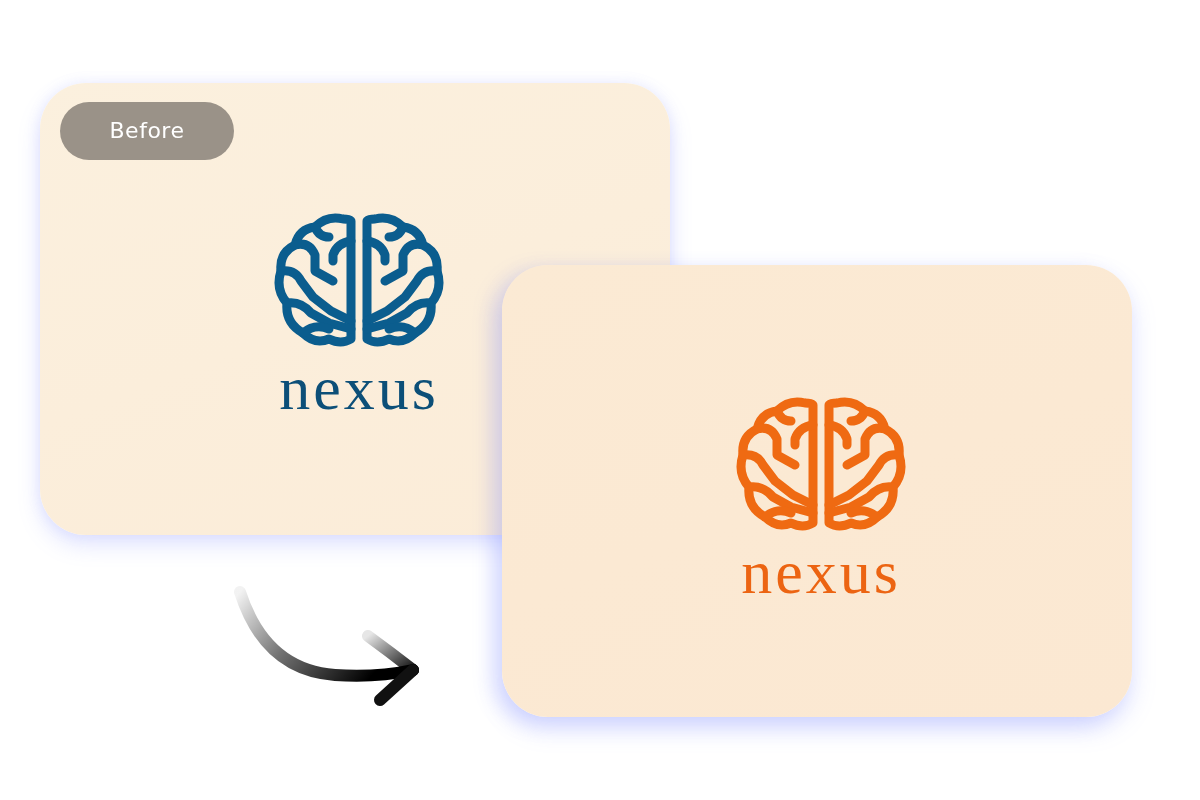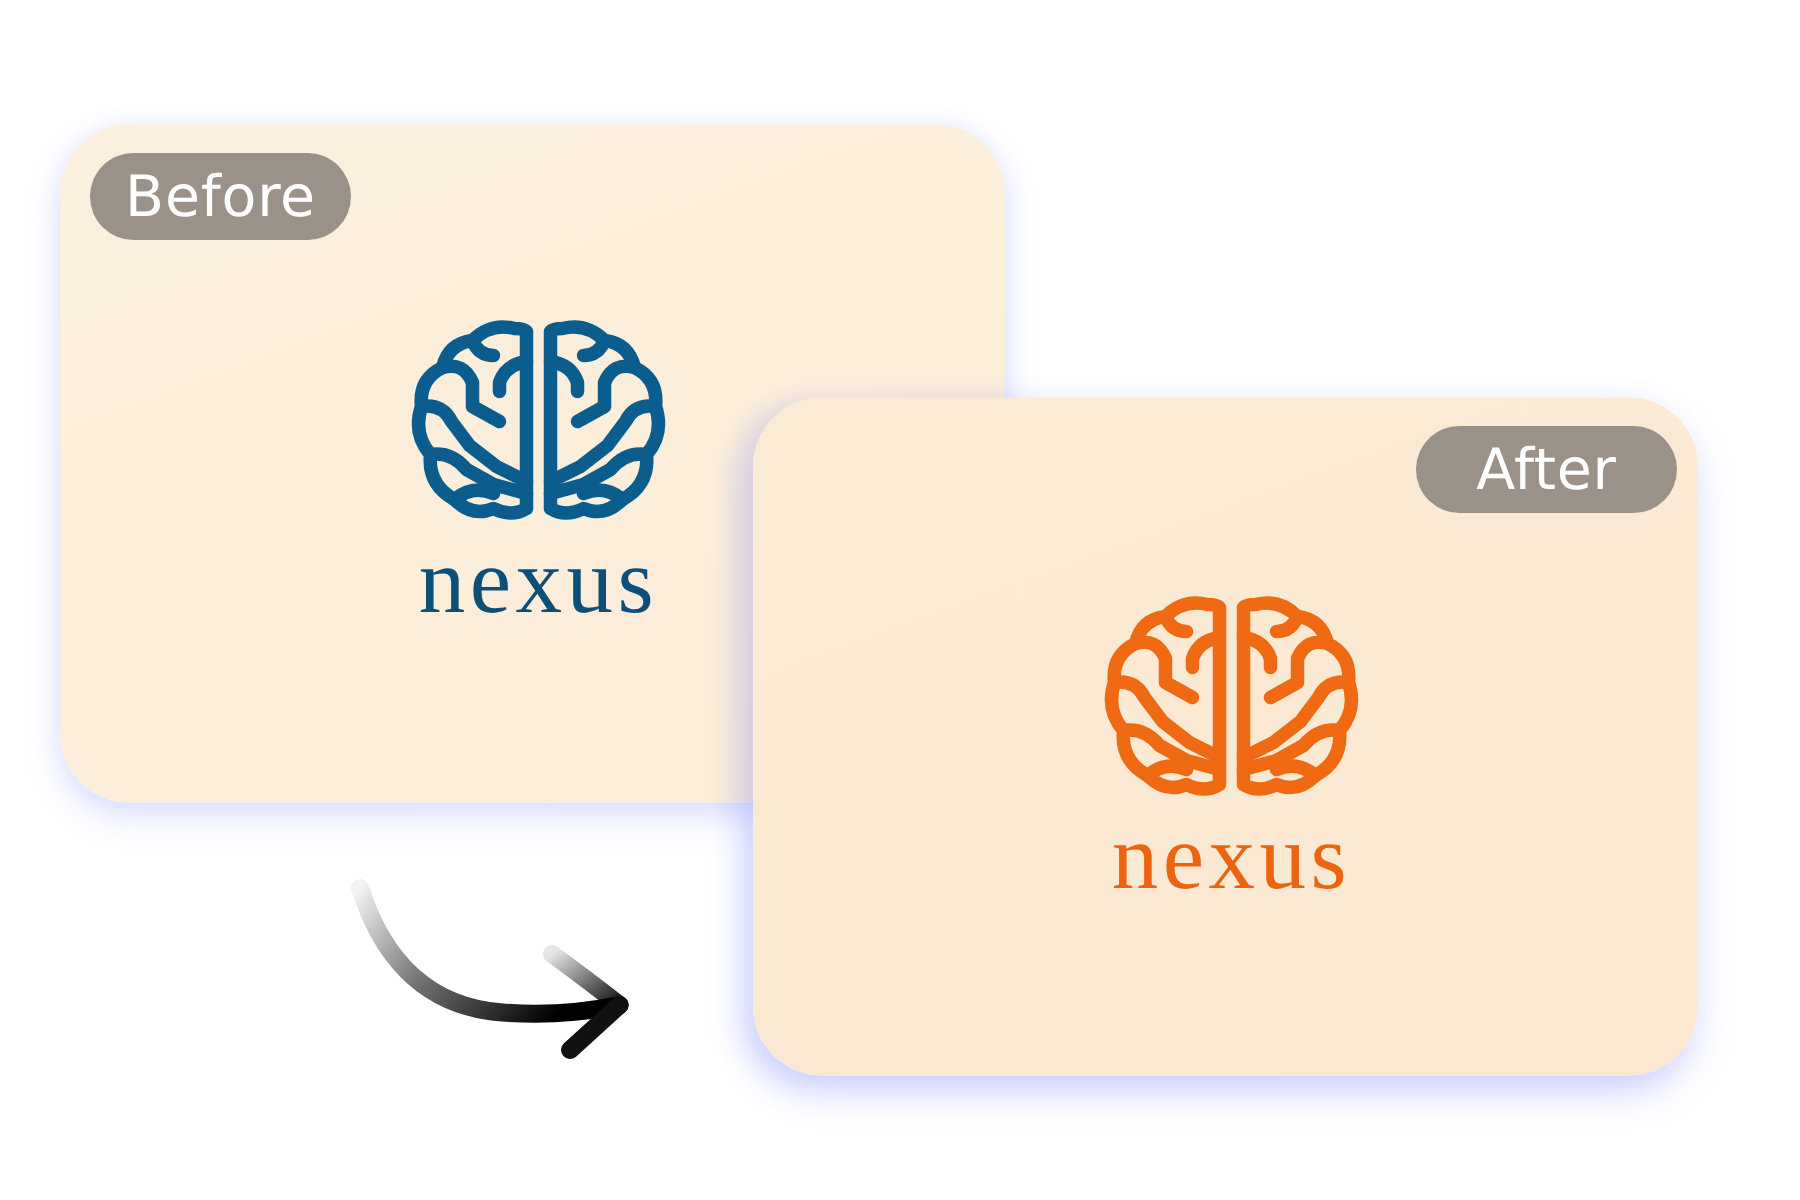--- a/index.html
+++ b/index.html
@@ -30,21 +30,21 @@
       left: 502px; top: 265px; z-index: 2;
       background: linear-gradient(160deg, #fbead4 0%, #fbe8d2 100%);
       box-shadow: -10px 6px 20px rgba(120, 130, 255, 0.22), 0 12px 24px rgba(120, 130, 255, 0.22);
     }
     .pill {
       position: absolute;
       height: 58px;
       border-radius: 29px;
       background: #9a9288;
       color: #ffffff;
-      font-size: 38px;
+      font-size: 22px;
       line-height: 58px;
       text-align: center;
       letter-spacing: 0.5px;
     }
     .pill-before { left: 20px; top: 19px; width: 174px; }
     .pill-after { right: 14px; top: 19px; width: 174px; }
     .logo {
       position: absolute;
       display: flex;
       flex-direction: column;
@@ -94,21 +94,20 @@
           <path d="M160 92 Q146 90 136 102 L118 112 L96 118"></path>
           <path d="M144 122 Q132 112 118 118"></path>
           <path d="M132 16 Q128 26 118 26"></path>
         </svg>
       </div>
       <div class="wordmark" style="color:#0c4f78">nexus</div>
     </div>
   </div>
 
   <div class="card card-after">
-    <div class="pill pill-after">After</div>
     <div class="logo logo-after">
       <div class="brain">
         <svg width="176" height="140" viewBox="0 0 176 140" fill="none" stroke="#ef6a12" stroke-width="9" stroke-linecap="round" stroke-linejoin="round">
           <path d="M80 10 L80 128 Q70 134 58 128 Q44 134 32 122 Q14 112 16 92 Q4 78 10 60 Q8 42 24 34 Q28 18 44 16 Q56 4 72 8 Q78 8 80 10 Z"></path>
           <path d="M80 30 Q66 32 62 44 M62 44 L62 50"></path>
           <path d="M24 34 Q38 30 44 44 L44 60 L62 70"></path>
           <path d="M10 60 Q24 58 30 70 L42 86 L60 100 L80 110"></path>
           <path d="M16 92 Q30 90 40 102 L58 112 L80 118"></path>
           <path d="M32 122 Q44 112 58 118"></path>
           <path d="M44 16 Q48 26 58 26"></path>

